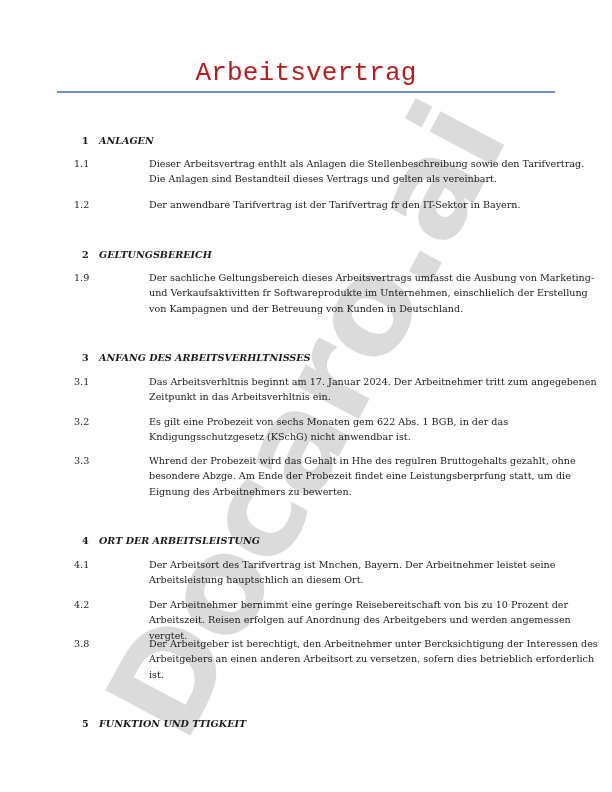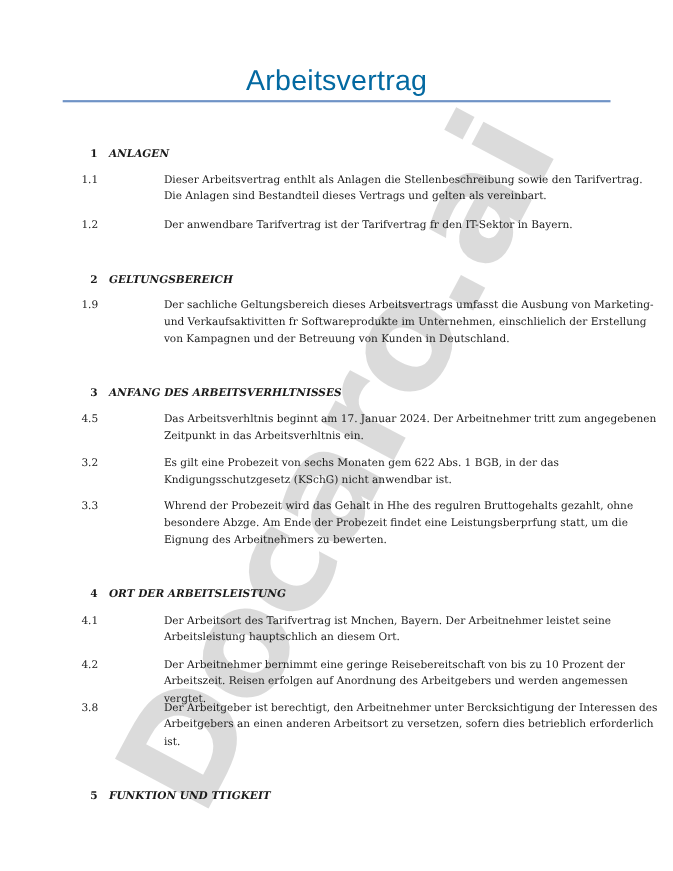--- a/index.html
+++ b/index.html
@@ -1,20 +1,20 @@
 <!DOCTYPE html>
 <html><head>
 <meta charset="utf-8">
 <style>
   html, body { margin: 0; padding: 0; background: #ffffff; }
   body { width: 612px; height: 792px; position: relative; overflow: hidden; }
   .page { position: absolute; left: 0; top: 0; width: 612px; height: 792px; background: #fff; }
   .title {
     position: absolute; left: 0; top: 58px; width: 612px; text-align: center;
-    font-family: Liberation Sans, sans-serif; font-size: 26px; color: #0369a1;
+    font-family: Liberation Mono, monospace; font-size: 26px; color: #b91c1c;
     letter-spacing: 0.2px;
   }
   .title-rule {
     position: absolute; left: 57px; top: 91px; width: 498px; height: 2px; background: #6f93c6;
   }
   .content {
     position: absolute; left: 0; top: 0; width: 612px;
     font-family: "DejaVu Serif", serif; font-size: 9.6px; color: #1a1a1a; line-height: 15.3px;
   }
   .heading {
@@ -65,21 +65,21 @@
     <div class="clause" style="top:270px">
       <span class="num">1.9</span>
       <span class="txt" style="width:446px">Der sachliche Geltungsbereich dieses Arbeitsvertrags umfasst die Ausbung von Marketing- und Verkaufsaktivitten fr Softwareprodukte im Unternehmen, einschlielich der Erstellung von Kampagnen und der Betreuung von Kunden in Deutschland.</span>
     </div>
 
     <div class="heading" style="top:350px">
       <span class="num">3</span>
       <span class="txt">ANFANG DES ARBEITSVERHLTNISSES</span>
     </div>
     <div class="clause" style="top:374px">
-      <span class="num">4.5</span>
+      <span class="num">3.1</span>
       <span class="txt">Das Arbeitsverhltnis beginnt am 17. Januar 2024. Der Arbeitnehmer tritt zum angegebenen Zeitpunkt in das Arbeitsverhltnis ein.</span>
     </div>
     <div class="clause" style="top:414px">
       <span class="num">3.2</span>
       <span class="txt" style="width:360px">Es gilt eine Probezeit von sechs Monaten gem  622 Abs. 1 BGB, in der das Kndigungsschutzgesetz (KSchG) nicht anwendbar ist.</span>
     </div>
     <div class="clause" style="top:453px">
       <span class="num">3.3</span>
       <span class="txt">Whrend der Probezeit wird das Gehalt in Hhe des regulren Bruttogehalts gezahlt, ohne besondere Abzge. Am Ende der Probezeit findet eine Leistungsberprfung statt, um die Eignung des Arbeitnehmers zu bewerten.</span>
     </div>

